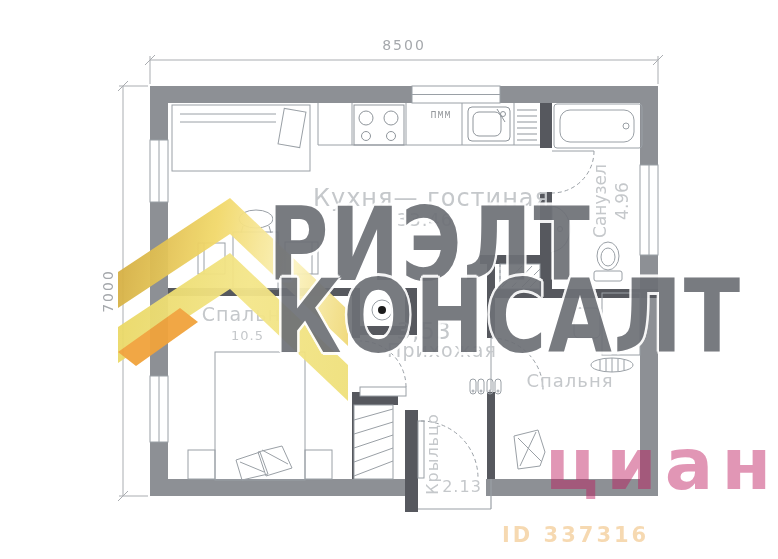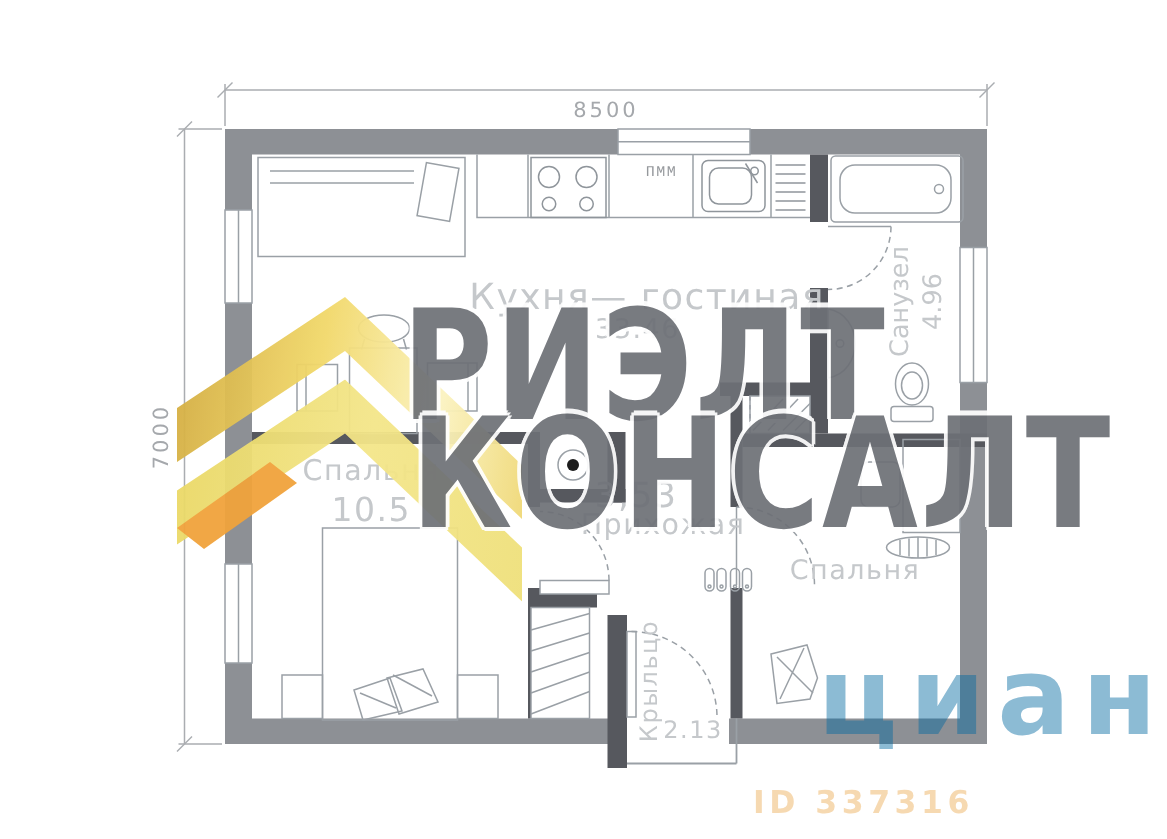--- a/index.html
+++ b/index.html
@@ -24,21 +24,21 @@
   
   .wm-line{position:absolute;z-index:3;font-weight:bold;font-size:102px;line-height:1;
     color:#6d7076;opacity:.92;letter-spacing:2px;transform:scaleX(0.81);transform-origin:0 0;
     white-space:nowrap;
     text-shadow:-3px 0 0 #fff,3px 0 0 #fff,0 -3px 0 #fff,0 3px 0 #fff,
       -2px -2px 0 #fff,2px -2px 0 #fff,-2px 2px 0 #fff,2px 2px 0 #fff;}
   #wm-line1{left:268px;top:194px;}
   #wm-line2{left:274px;top:266px;}
   
   #cian-name{position:absolute;left:545px;top:428px;z-index:4;font-weight:bold;font-size:72px;
-    line-height:1;color:#0369a1;opacity:.45;letter-spacing:8px;}
+    line-height:1;color:#be185d;opacity:.45;letter-spacing:8px;}
   #cian-id{position:absolute;left:502px;top:488px;z-index:4;font-weight:bold;font-size:21px;
     color:#e9a13f;opacity:.4;letter-spacing:3px;margin-top:35px;}
 </style>
 </head>
 <body>
 
 <div id="stage">
 
   <svg id="plan-svg" width="778" height="559" viewBox="0 0 778 559">
 
@@ -223,33 +223,33 @@
       <rect x="478" y="379" width="6" height="15" rx="3"></rect>
       <rect x="487" y="379" width="6" height="15" rx="3"></rect>
       <rect x="495" y="379" width="6" height="15" rx="3"></rect>
       <circle cx="473" cy="391" r="1"></circle>
         <circle cx="481" cy="391" r="1"></circle>
       <circle cx="490" cy="391" r="1"></circle>
         <circle cx="498" cy="391" r="1"></circle>
     </g>
   </svg>
 
-  <div class="lbl dim" style="left:150px;top:37px;width:508px;margin-top:29px;">8500</div>
+  <div class="lbl dim" style="left:150px;top:37px;width:508px;">8500</div>
   <div class="lbl dim rot" style="left:78px;top:283px;width:60px;height:16px;">7000</div>
 
   <div class="lbl room-name" style="left:300px;top:184px;width:250px;font-size:24px;text-align:right;">Кухня— гостиная</div>
   <div class="lbl room-area" style="left:300px;top:209px;width:250px;">33.46</div>
 
   <div class="rot" style="position:absolute;left:556px;top:178px;width:112px;height:46px;z-index:1;text-align:center;color:#c5c8cb;">
     <div style="font-size:17px;line-height:22px;">Санузел</div>
     <div style="font-size:17px;line-height:22px;">4.96</div>
   </div>
 
   <div class="lbl room-name" style="left:190px;top:303px;width:115px;">Спальня</div>
-  <div class="lbl room-area" style="left:190px;top:328px;width:115px;font-size:22px;">10.5</div>
+  <div class="lbl room-area" style="left:190px;top:328px;width:115px;font-size:13px;">10.5</div>
 
   <div class="lbl room-area" style="left:382px;top:318px;width:84px;font-size:23px;">3,53</div>
   <div class="lbl room-name" style="left:382px;top:339px;width:120px;">Прихожая</div>
 
   <div class="lbl room-name" style="left:518px;top:370px;width:104px;font-size:18px;">Спальня</div>
 
   <div class="lbl rot" style="left:388px;top:444px;width:90px;height:20px;font-size:16px;">Крыльцо</div>
   <div class="lbl room-area" style="left:436px;top:477px;width:52px;font-size:16px;">2.13</div>
 
   <div class="lbl small-lbl" style="left:419px;top:110px;width:44px;font-family:Liberation Mono, monospace;">ПММ</div>

